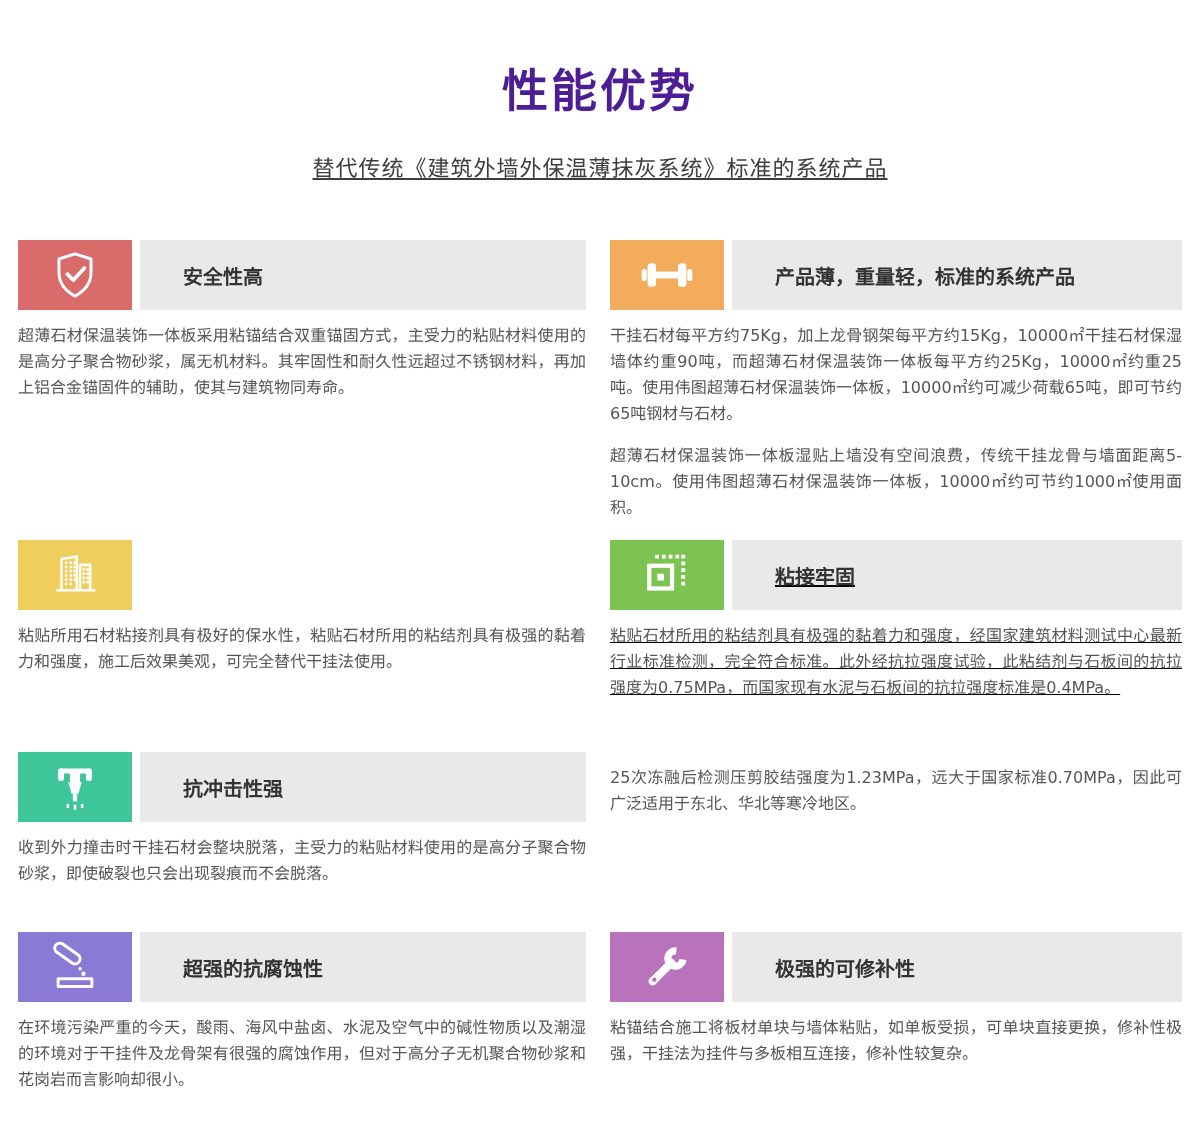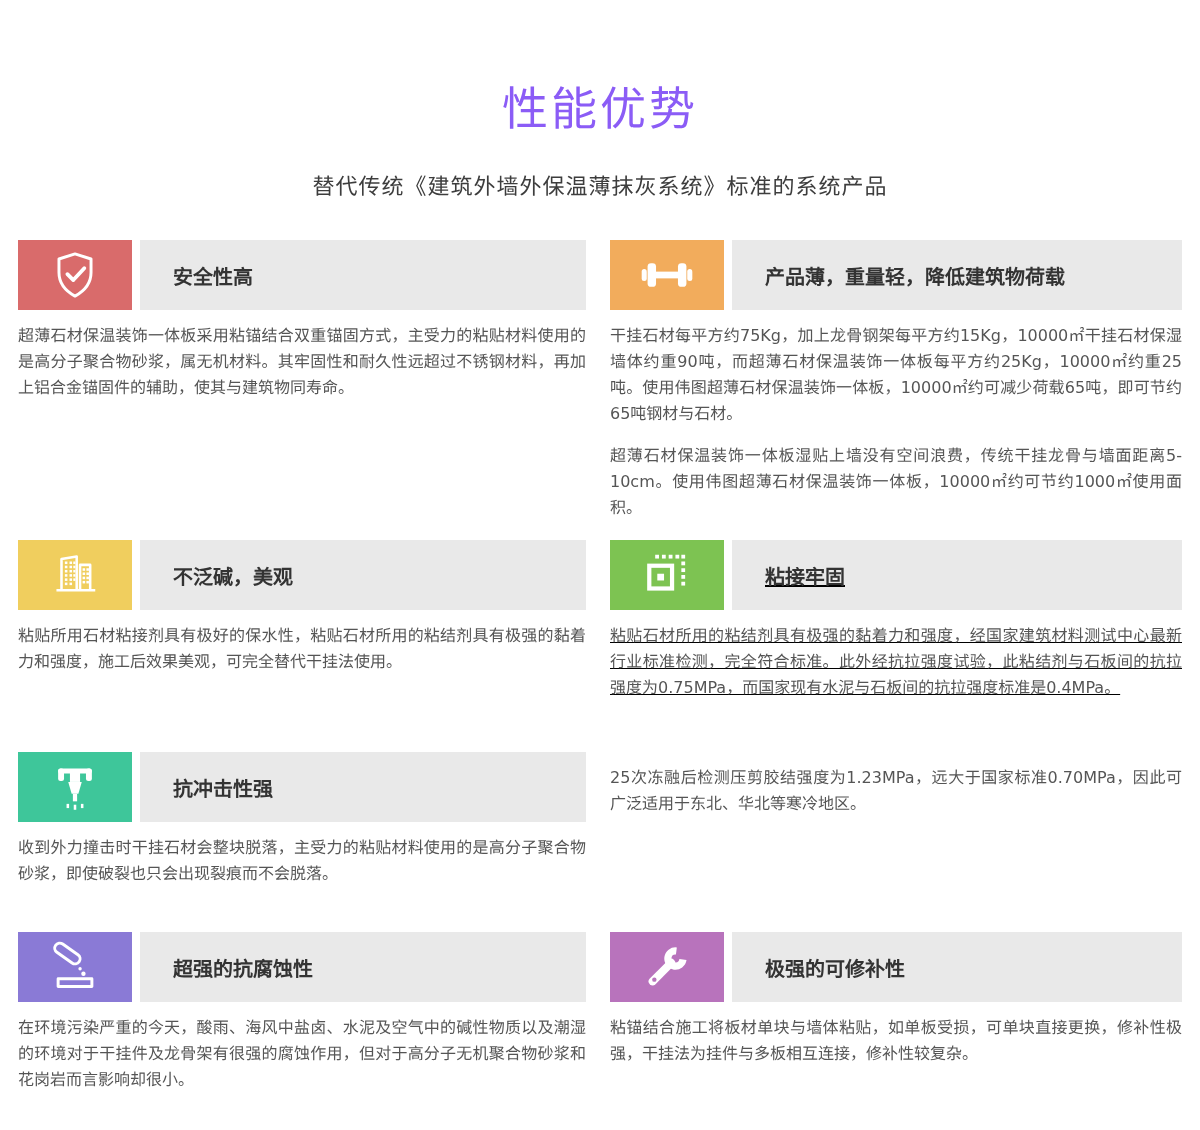--- a/index.html
+++ b/index.html
@@ -1,36 +1,36 @@
 <!DOCTYPE html>
 <html lang="zh-CN"><head>
 <meta charset="utf-8">
 <style>
   * { box-sizing: border-box; }
   html,body { margin:0; padding:0; background:#ffffff; }
   body { font-family:"DejaVu Sans","Liberation Sans",sans-serif; }
   .page { position:relative; width:1200px; height:1130px; margin:0 auto; background:#ffffff; overflow:hidden; }
 
-  .page-title { margin:0; padding-top:72px; text-align:center; font-size:46px; font-weight:400; color:#8b5cf6; letter-spacing:3px; }
-  .page-subtitle { margin:30px 0 0; text-align:center; font-size:22px; color:#3d3d3d; letter-spacing:1px; }
+  .page-title { margin:0; padding-top:54px; text-align:center; font-size:46px; font-weight:700; color:#4c1d95; letter-spacing:3px; }
+  .page-subtitle { margin:30px 0 0; text-align:center; font-size:22px; color:#3d3d3d; letter-spacing:1px;text-decoration:underline; }
 
   .feature { position:absolute; }
   .f1 { left:18px;  top:240px; width:568px; }
   .f2 { left:610px; top:240px; width:572px; }
   .f3 { left:18px;  top:540px; width:568px; }
   .f4 { left:610px; top:540px; width:572px;text-decoration:underline; }
   .f5 { left:18px;  top:752px; width:568px; }
   .f6 { left:610px; top:752px; width:572px; }
   .f7 { left:18px;  top:932px; width:568px; }
   .f8 { left:610px; top:932px; width:572px; }
 
   .feature-header { display:flex; height:70px; }
   .icon-box { width:114px; height:70px; flex:none; display:flex; align-items:center; justify-content:center; }
   .title-bar { flex:1; margin-left:8px; background:#e9e9e9; display:flex; align-items:center; }
-  .title-bar h3 { margin:5px; padding-left:28px; font-size:20px; font-weight:700; color:#333333; }
+  .title-bar h3 { margin:15px; padding-left:28px; font-size:20px; font-weight:700; color:#333333; }
   .feature-text { margin:13px 0 0; font-size:16px; line-height:26px; color:#555555; text-align:justify; }
   .feature-text + .feature-text { margin-top:16px; }
 </style>
 </head>
 <body>
 
 <div class="page">
 
   <h1 class="page-title">性能优势</h1>
   <p class="page-subtitle">替代传统《建筑外墙外保温薄抹灰系统》标准的系统产品</p>
@@ -57,21 +57,21 @@
           <g fill="#fff">
             <rect x="2" y="25" width="6" height="14" rx="3"></rect>
             <rect x="9" y="18" width="10" height="28" rx="4"></rect>
             <rect x="45" y="18" width="10" height="28" rx="4"></rect>
             <rect x="56" y="25" width="6" height="14" rx="3"></rect>
             <rect x="18" y="28" width="28" height="8"></rect>
           </g>
         </svg>
       </div>
       <div class="title-bar">
-        <h3>产品薄，重量轻，降低建筑物荷载</h3>
+        <h3>产品薄，重量轻，标准的系统产品</h3>
       </div>
     </div>
     <p class="feature-text">干挂石材每平方约75Kg，加上龙骨钢架每平方约15Kg，10000㎡干挂石材保湿墙体约重90吨，而超薄石材保温装饰一体板每平方约25Kg，10000㎡约重25吨。使用伟图超薄石材保温装饰一体板，10000㎡约可减少荷载65吨，即可节约65吨钢材与石材。</p>
     <p class="feature-text">超薄石材保温装饰一体板湿贴上墙没有空间浪费，传统干挂龙骨与墙面距离5-10cm。使用伟图超薄石材保温装饰一体板，10000㎡约可节约1000㎡使用面积。</p>
   </section>
 
   <section class="feature f3">
     <div class="feature-header">
       <div class="icon-box" style="background-color: rgb(240, 206, 94);">
         <svg viewBox="0 0 64 64" width="54" height="54">
@@ -102,23 +102,20 @@
               <rect x="45.5" y="24" width="3" height="3"></rect>
             <rect x="41" y="29" width="3" height="3"></rect>
               <rect x="45.5" y="29" width="3" height="3"></rect>
             <rect x="41" y="34" width="3" height="3"></rect>
               <rect x="45.5" y="34" width="3" height="3"></rect>
             <rect x="41" y="39" width="3" height="3"></rect>
               <rect x="45.5" y="39" width="3" height="3"></rect>
           </g>
         </svg>
       </div>
-      <div class="title-bar">
-        <h3>不泛碱，美观</h3>
-      </div>
     </div>
     <p class="feature-text">粘贴所用石材粘接剂具有极好的保水性，粘贴石材所用的粘结剂具有极强的黏着力和强度，施工后效果美观，可完全替代干挂法使用。</p>
   </section>
 
   <section class="feature f4">
     <div class="feature-header">
       <div class="icon-box" style="background-color: rgb(125, 195, 82);">
         <svg viewBox="0 0 64 64" width="54" height="54">
           <rect x="11" y="21" width="27" height="27" fill="none" stroke="#fff" stroke-width="5"></rect>
           <rect x="20.5" y="30.5" width="8" height="8" fill="#fff"></rect>

